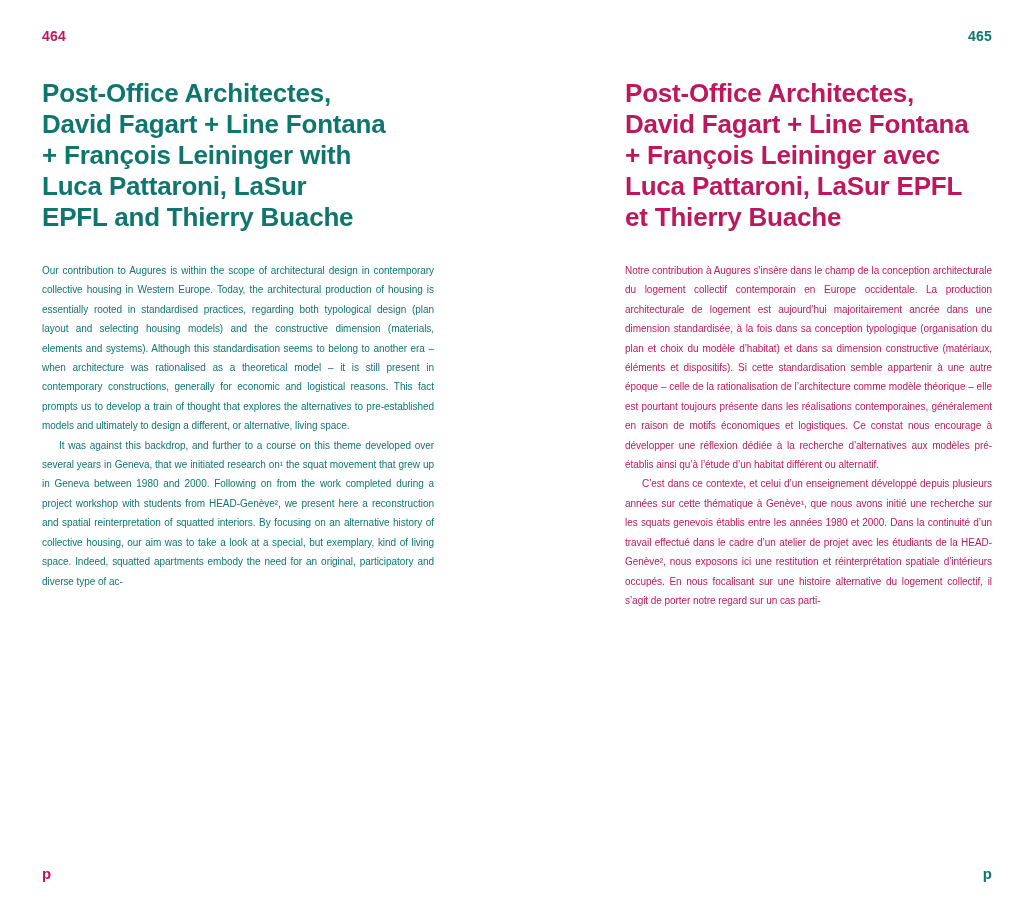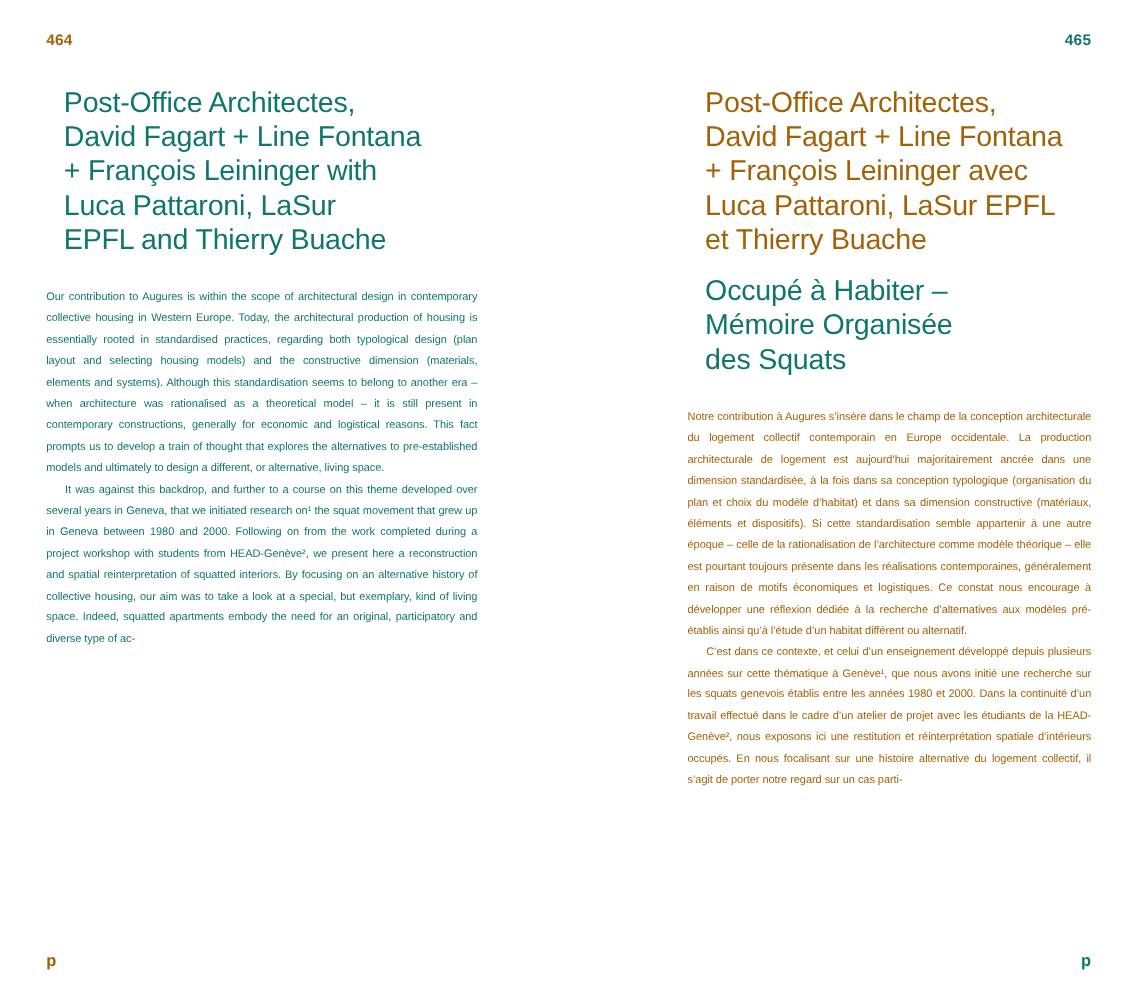--- a/index.html
+++ b/index.html
@@ -17,35 +17,35 @@
   }
   .page-col {
     position: absolute;
     top: 0;
     bottom: 0;
   }
   .col-left  { left: 42px;  width: 392px; }
   .col-right { left: 625px; width: 367px; }
 
   .ink    { color: #0f766e; }
-  .accent { color: #a16207; }
+  .accent { color: #be185d; }
 
   .page-number {
     margin-top: 28px;
     font-size: 14px;
     font-weight: bold;
     letter-spacing: 0.2px;
   }
   .col-right .page-number { text-align: right; }
 
   .title, .subtitle {
-    margin: 16px;
+    margin: 0;
     font-size: 26px;
     line-height: 31px;
-    font-weight: 400;
+    font-weight: 700;
     letter-spacing: -0.2px;
     white-space: pre-line;
   }
   .title { margin-top: 34px; }
 
   .body {
     margin-top: 28px;
     font-size: 10px;
     line-height: 19.4px;
     text-align: justify;
@@ -82,23 +82,20 @@
     <div class="footer-mark accent">p</div>
   </section>
 
   <section class="page-col col-right">
     <div class="page-number ink">465</div>
     <h1 class="title accent">Post-Office Architectes,
 David Fagart + Line Fontana
 + François Leininger avec
 Luca Pattaroni, LaSur EPFL
 et Thierry Buache</h1>
-    <h2 class="subtitle ink">Occupé à Habiter –
-Mémoire Organisée
-des Squats</h2>
     <div class="body accent" lang="fr">
       <p>Notre contribution à Augures s’insère dans le champ de la conception architecturale du logement collectif contemporain en Europe occidentale. La production architecturale de logement est aujourd’hui majoritairement ancrée dans une dimension standardisée, à la fois dans sa conception typologique (organisation du plan et choix du modèle d’habitat) et dans sa dimension constructive (matériaux, éléments et dispositifs). Si cette standardisation semble appartenir à une autre époque – celle de la rationalisation de l’architecture comme modèle théorique – elle est pourtant toujours présente dans les réalisations contemporaines, généralement en raison de motifs économiques et logistiques. Ce constat nous encourage à développer une réflexion dédiée à la recherche d’alternatives aux modèles pré-établis ainsi qu’à l’étude d’un habitat différent ou alternatif.</p>
       <p class="indent">C’est dans ce contexte, et celui d’un enseignement développé depuis plusieurs années sur cette thématique à Genève¹, que nous avons initié une recherche sur les squats genevois établis entre les années 1980 et 2000. Dans la continuité d’un travail effectué dans le cadre d’un atelier de projet avec les étudiants de la HEAD-Genève², nous exposons ici une restitution et réinterprétation spatiale d’intérieurs occupés. En nous focalisant sur une histoire alternative du logement collectif, il s’agit de porter notre regard sur un cas parti-</p>
     </div>
     <div class="footer-mark ink">p</div>
   </section>
 
 </div>
 
 </body></html>

